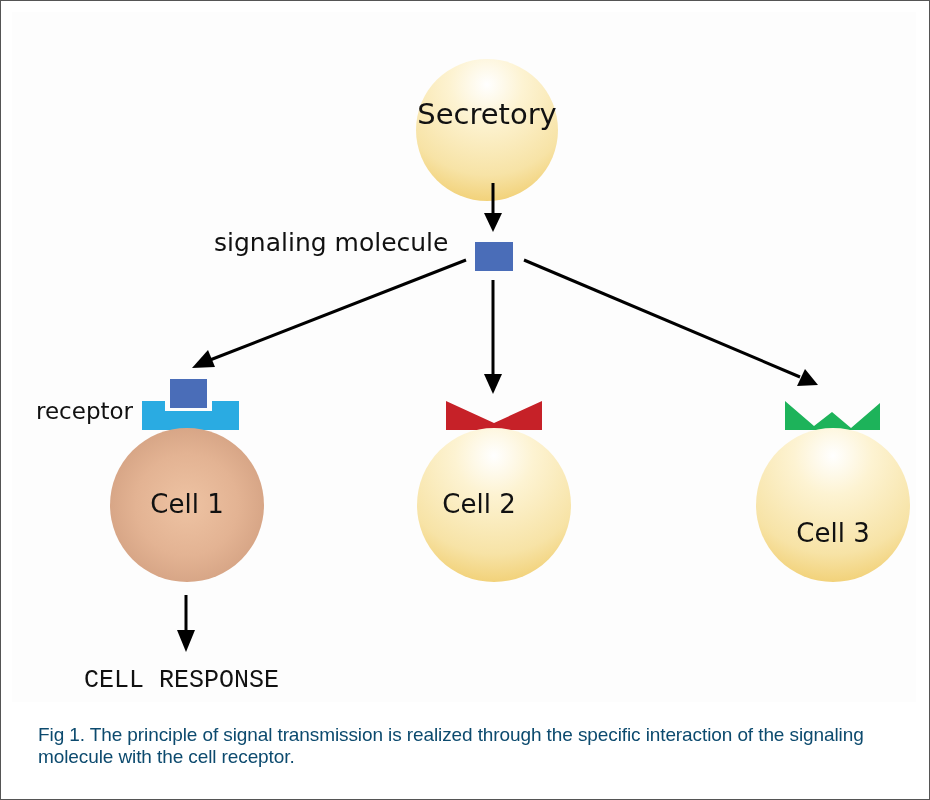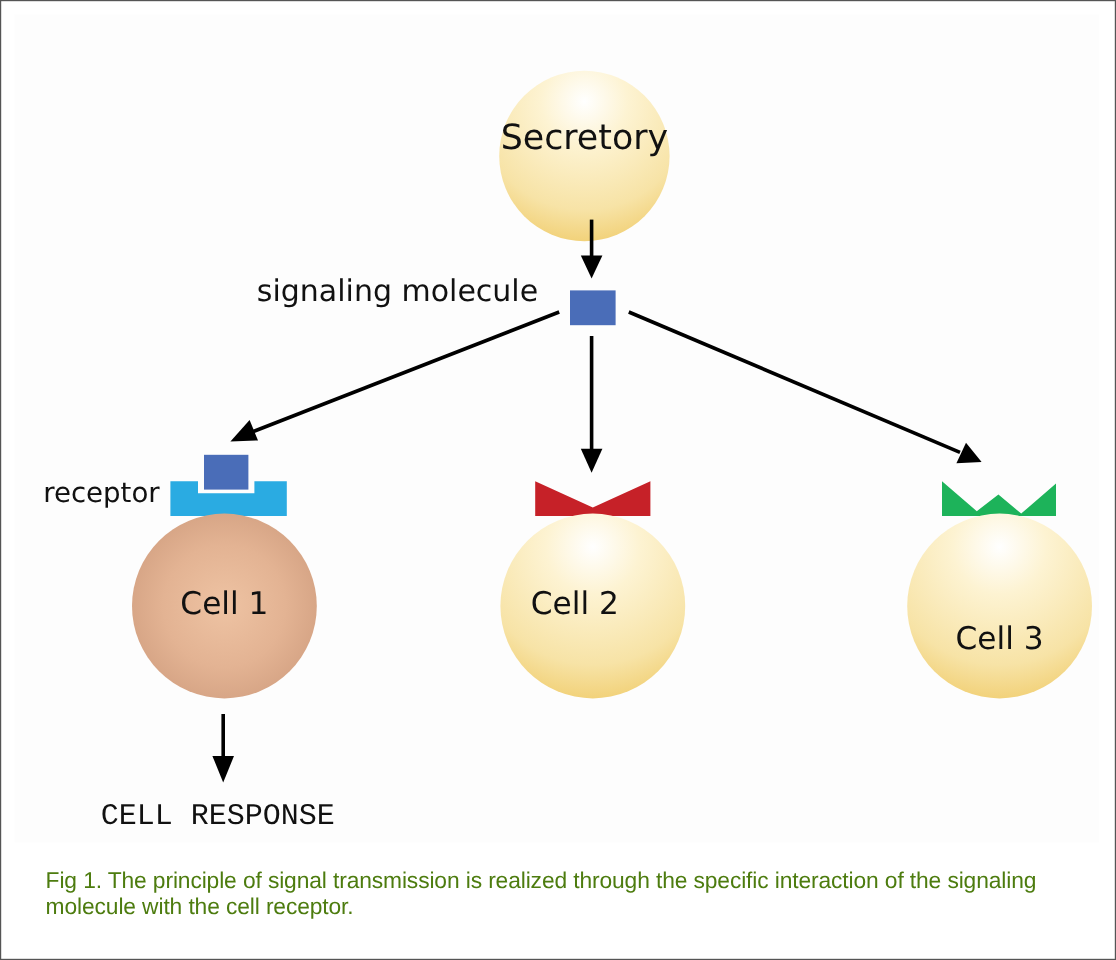--- a/index.html
+++ b/index.html
@@ -2,21 +2,21 @@
 <html><head>
 <meta charset="utf-8">
 <style>
   html, body { margin: 0; padding: 0; background: #ffffff; }
   body { width: 930px; height: 800px; position: relative; overflow: hidden; font-family: "DejaVu Sans", sans-serif; }
   .frame { position: absolute; left: 0; top: 0; width: 928px; height: 798px; border: 1px solid #555555; background: #ffffff; }
   .inner { position: absolute; left: 12px; top: 12px; width: 904px; height: 690px; background: #fdfdfd; }
   svg.diagram { position: absolute; left: 0; top: 0; width: 930px; height: 720px; }
   .lbl { position: absolute; color: #111111; font-family: "DejaVu Sans", sans-serif; white-space: nowrap; }
   .cell-text { position: absolute; text-align: center; color: #111; font-family: "DejaVu Sans", sans-serif; }
-  .caption { position: absolute; left: 38px; top: 724px; width: 880px; font-family: "Liberation Sans", sans-serif; font-size: 19px; line-height: 22px; color: #4d7c0f; letter-spacing: -0.1px; }
+  .caption { position: absolute; left: 38px; top: 724px; width: 880px; font-family: "Liberation Sans", sans-serif; font-size: 19px; line-height: 22px; color: #0c4a6e; letter-spacing: -0.1px; }
 </style>
 </head>
 <body>
 
 <div class="frame"></div>
 <div class="inner"></div>
 
 <svg class="diagram" viewBox="0 0 930 720">
   <defs>
     <radialGradient id="yellowGrad" cx="50%" cy="18%" r="85%">

